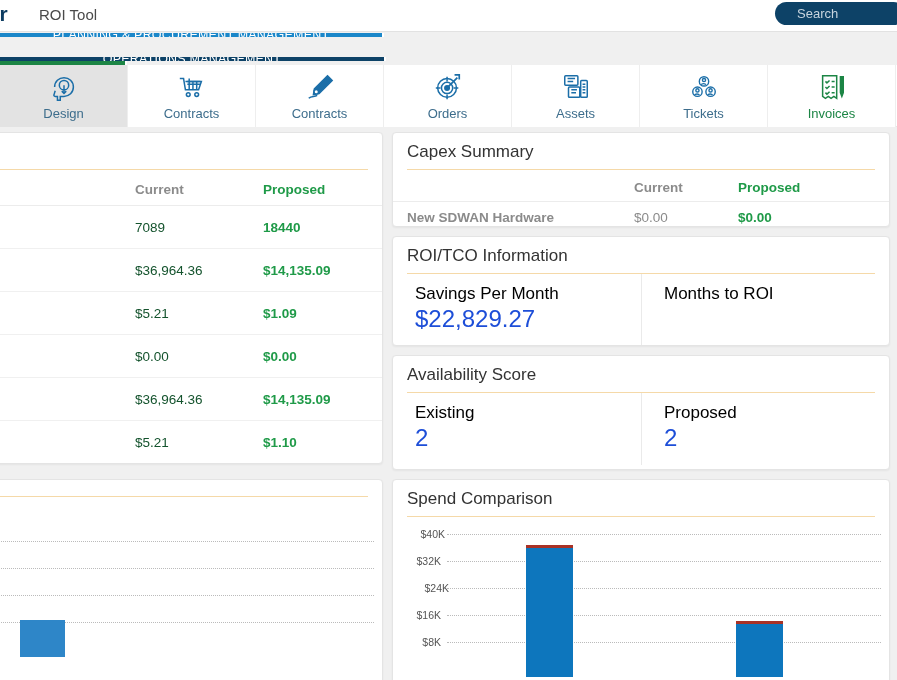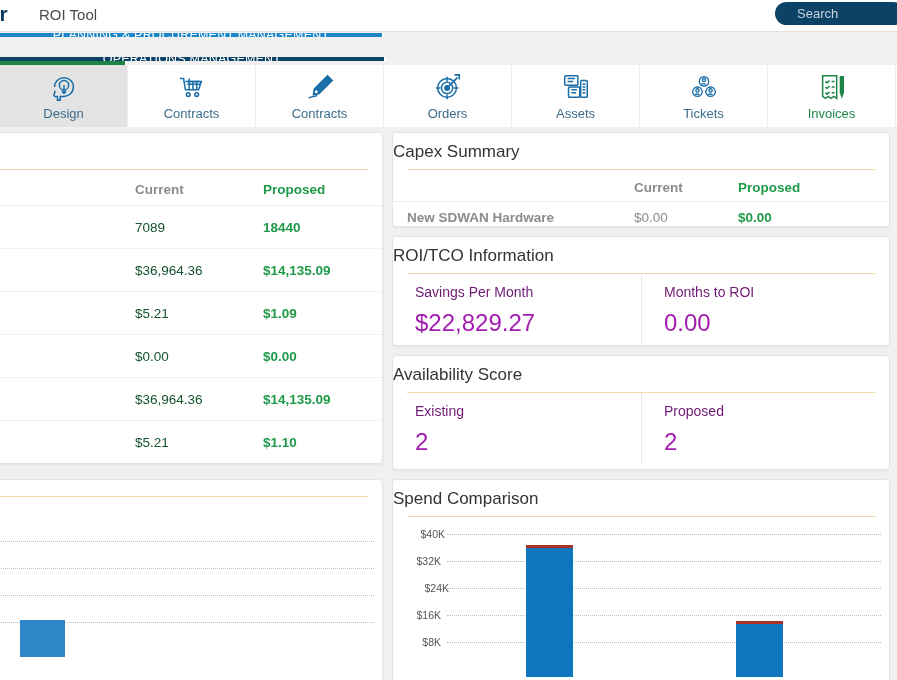--- a/index.html
+++ b/index.html
@@ -103,21 +103,21 @@
     position: absolute;
     background: #ffffff;
     border: 1px solid #e4e4e4;
     border-radius: 4px;
     box-shadow: 0 1px 2px rgba(0,0,0,0.05);
     overflow: hidden;
   }
   .card-title {
     font-size: 17px;
     color: #333333;
-    padding: 9px 14px 7px 0;
+    padding: 9px 14px 7px 14px;
   }
   .card-rule {
     height: 1px; background: #f5d9a8;
     margin: 0 14px;
   }
 
   
   #summary-card {
     left: -90px; top: 4px; width: 473px; height: 332px;
   }
@@ -169,22 +169,22 @@
   td.cx-prop  { color: #1f9a48; font-weight: bold; }
 
   
   .stat-row { display: flex; height: 72px; }
   .stat-cell {
     width: 50%;
     padding: 10px 0 0 22px;
     display: flex; flex-direction: column; justify-content: flex-start;
   }
   .stat-cell.bordered { border-left: 1px solid #eaeaea; }
-  .stat-label { font-size: 14px; color: #701a75; }
-  .stat-value { font-size: 24px; color: #a21caf; margin-top: 10px; line-height: 1.1; }
+  .stat-label { font-size: 17px; color: #000000; }
+  .stat-value { font-size: 24px; color: #1d4ed8; margin-top: 2px; line-height: 1.1; }
 
   
   .chart-area { position: relative; width: 100%; height: 160px; }
   .grid-line {
     position: absolute; left: 0; right: 8px; height: 0;
     border-top: 1px dotted #bbbbbb;
   }
   .y-label {
     position: absolute;
     font-size: 10.5px; color: #555555;
@@ -383,21 +383,20 @@
   <div class="card" id="roitco-card">
     <div class="card-title">ROI/TCO Information</div>
     <div class="card-rule"></div>
     <div class="stat-row">
       <div class="stat-cell">
         <span class="stat-label">Savings Per Month</span>
         <span class="stat-value">$22,829.27</span>
       </div>
       <div class="stat-cell bordered">
         <span class="stat-label">Months to ROI</span>
-        <span class="stat-value">0.00</span>
       </div>
     </div>
   </div>
 
   <div class="card" id="avail-card">
     <div class="card-title">Availability Score</div>
     <div class="card-rule"></div>
     <div class="stat-row">
       <div class="stat-cell">
         <span class="stat-label">Existing</span>

